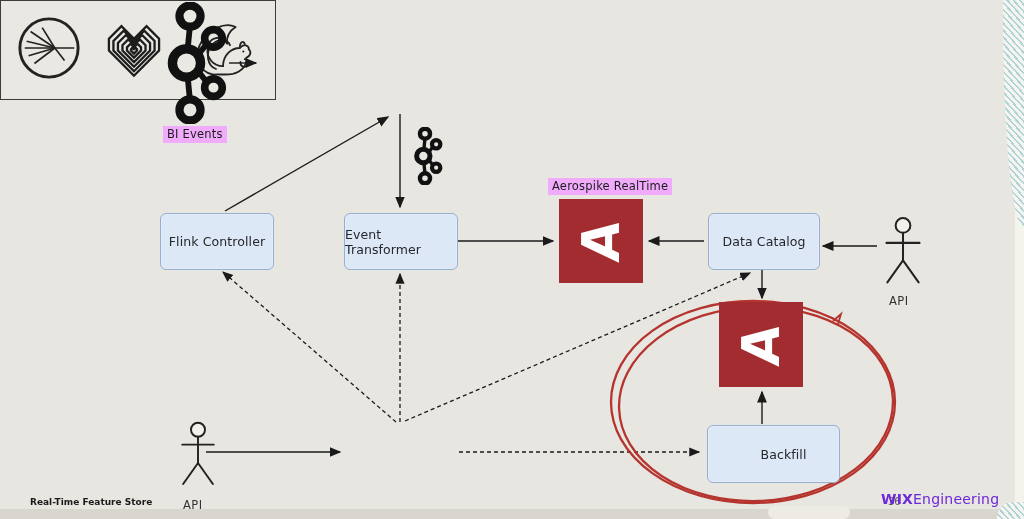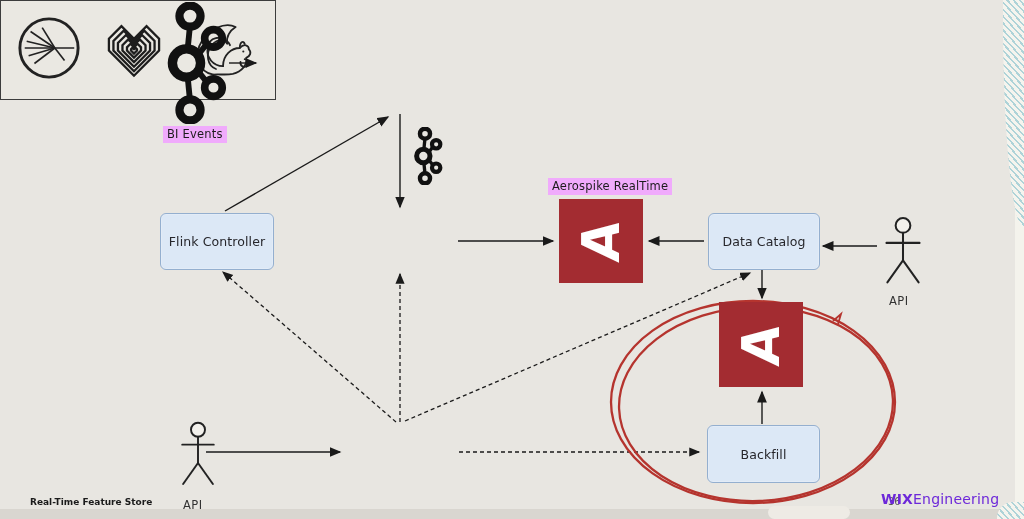--- a/index.html
+++ b/index.html
@@ -32,21 +32,21 @@
     position:absolute;display:flex;align-items:center;justify-content:center;
     font-size:12.5px;letter-spacing:0.1px;color:#26262b;
     background:#dce8f6;border:1.6px solid #94afcf;border-radius:6px;z-index:2;
     box-shadow:0 0 0 0.5px rgba(255,255,255,.4) inset;
   }
   .node.pink{background:#f2d2d0;border-color:#c1716c;}
   #node-flink{left:160px;top:213px;width:112px;height:55px;}
   #node-transformer{left:344px;top:213px;width:112px;height:55px;}
   #node-fetcher{left:708px;top:213px;width:110px;height:55px;}
   #node-catalog{left:345px;top:425px;width:112px;height:56px;}
-  #node-backfill{left:707px;top:425px;width:111px;height:56px;}
+  #node-backfill{left:707px;top:425px;width:111px;height:56px;padding-left:20px;}
 
   
   .aero{
     position:absolute;background:#a32c31;z-index:2;
     display:flex;align-items:center;justify-content:center;
   }
   .aero .a-glyph{
     color:#fff;font-size:52px;font-weight:700;line-height:1;
     transform:rotate(-90deg) skewX(-6deg);
     font-family:"DejaVu Sans","Liberation Sans",sans-serif;
@@ -188,20 +188,23 @@
       <circle cx="27" cy="52" r="12" stroke-width="9"></circle>
       <circle cx="30" cy="92" r="9" stroke-width="8"></circle>
       <circle cx="50" cy="31" r="7.5" stroke-width="7.5"></circle>
       <circle cx="50" cy="73" r="7.5" stroke-width="7.5"></circle>
     </svg>
   </div>
 
   <div class="node" id="node-flink">
     <span>Flink Controller</span>
   </div>
+  <div class="node" id="node-transformer">
+    <span>Event Transformer</span>
+  </div>
   <div class="node" id="node-fetcher">
     <span>Data Catalog</span>
   </div>
   <div class="node" id="node-backfill">
     <span>Backfill</span>
   </div>
 
   <div class="chip" id="chip-realtime">Aerospike RealTime</div>
   <div class="aero" id="aero-realtime">
     <span class="a-glyph">A</span>

